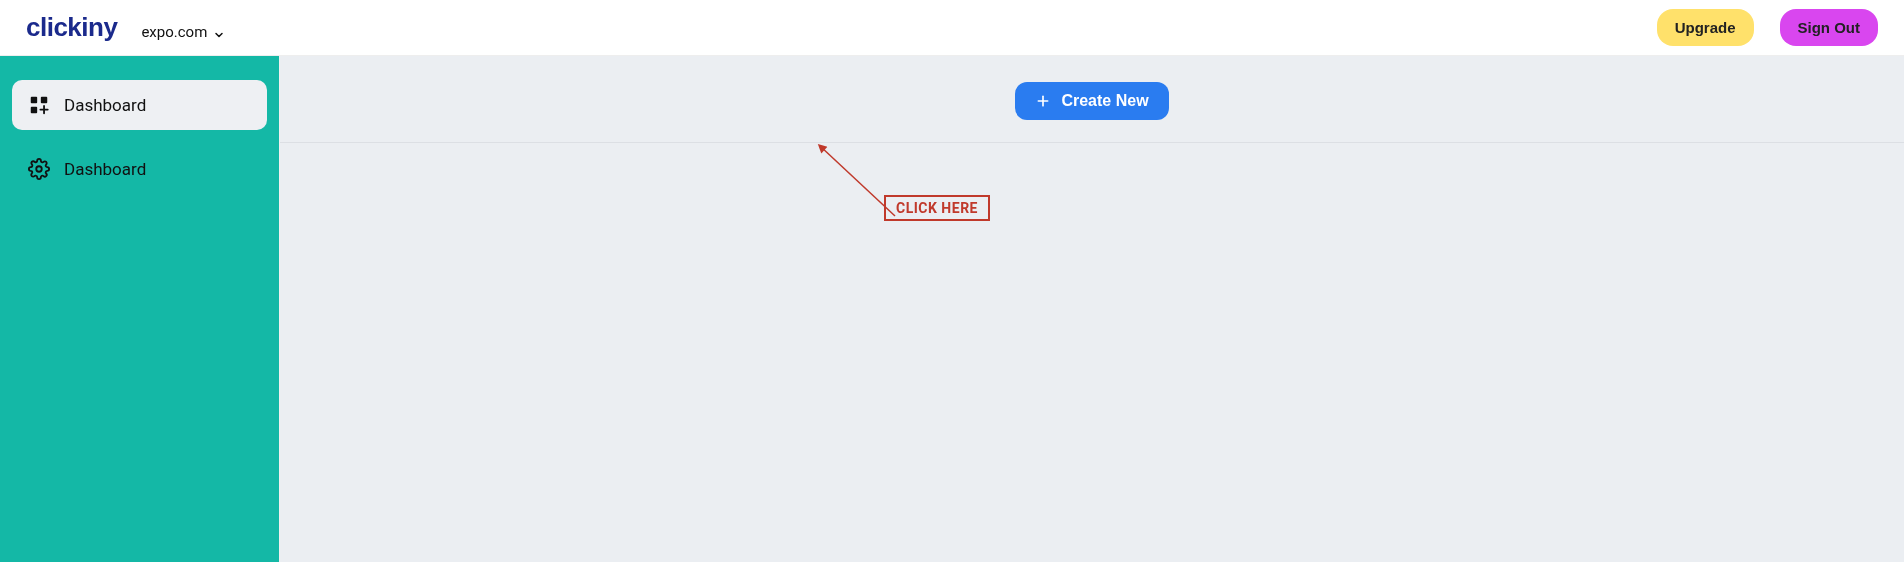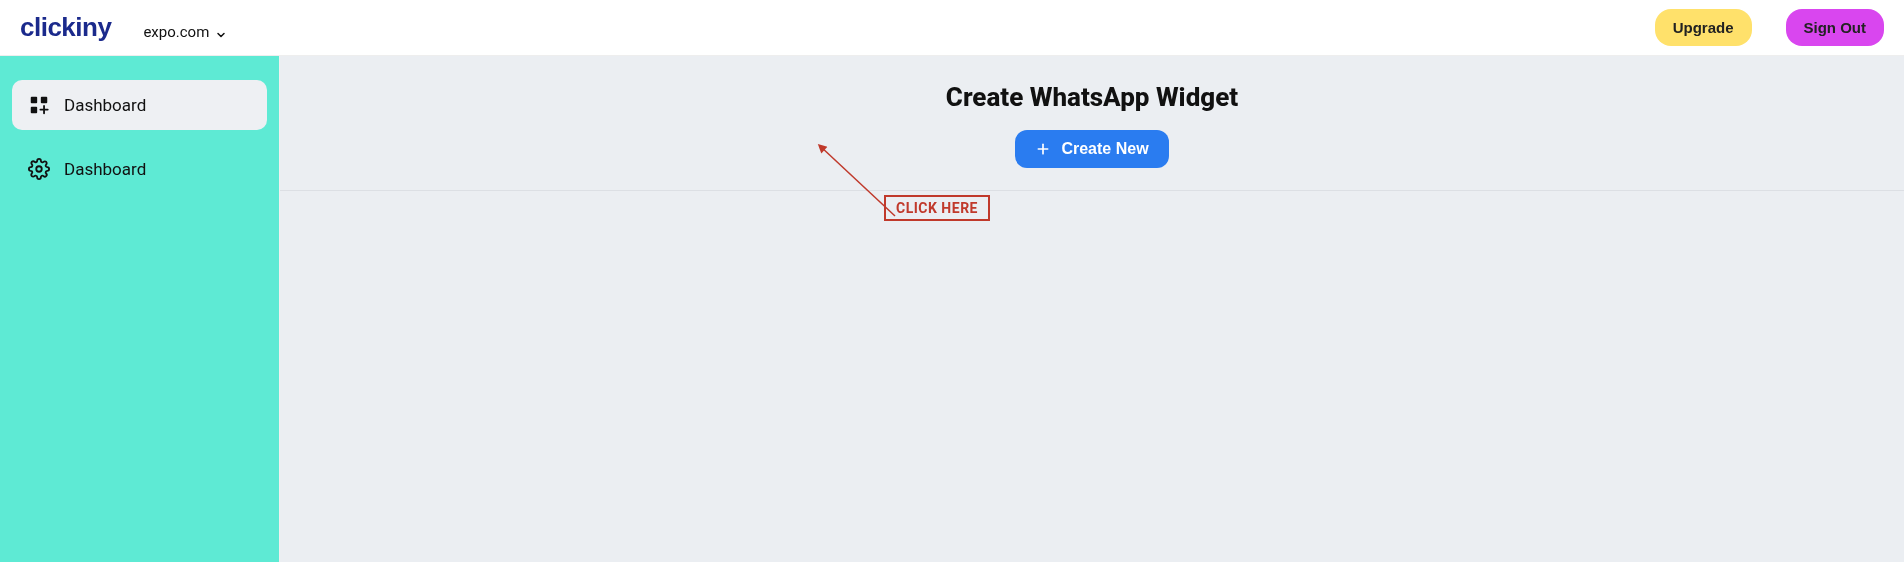--- a/index.html
+++ b/index.html
@@ -2,25 +2,24 @@
 <html><head>
 <meta charset="utf-8">
 <style>
   * { box-sizing: border-box; margin: 0; padding: 0; }
   html, body { width: 100%; height: 100%; font-family: -apple-system, BlinkMacSystemFont, "Segoe UI", Roboto, Arial, sans-serif; background: #fff; }
   body { display: flex; flex-direction: column; min-height: 562px; }
 
   .header {
     display: flex;
     align-items: center;
-    padding: 12px 20px;
+    padding: 12px 26px;
     background: #fff;
     border-bottom: 1px solid #eee;
     height: 56px;
-    gap: 8px;
   }
   .logo {
     font-size: 26px;
     font-weight: 700;
     color: #1b2a8c;
     letter-spacing: -0.5px;
     margin-right: 24px;
     font-family: Arial, sans-serif;
   }
   .domain-selector {
@@ -58,21 +57,21 @@
   }
 
   .body-row {
     display: flex;
     flex: 1;
     min-height: 0;
   }
 
   .sidebar {
     width: 280px;
-    background: #5eead4;
+    background: #14b8a6;
     padding: 24px 12px;
     border-right: 1px solid #f0f0f0;
     text-align: center;
   }
   .sidebar-item {
     display: flex;
     align-items: center;
     gap: 14px;
     padding: 14px 16px;
     border-radius: 10px;
@@ -191,21 +190,20 @@
           <path d="M19.4 15a1.7 1.7 0 0 0 .34 1.87l.06.06a2 2 0 1 1-2.83 2.83l-.06-.06a1.7 1.7 0 0 0-1.87-.34 1.7 1.7 0 0 0-1.03 1.56V21a2 2 0 1 1-4 0v-.09a1.7 1.7 0 0 0-1.11-1.56 1.7 1.7 0 0 0-1.87.34l-.06.06a2 2 0 1 1-2.83-2.83l.06-.06a1.7 1.7 0 0 0 .34-1.87 1.7 1.7 0 0 0-1.56-1.03H3a2 2 0 1 1 0-4h.09a1.7 1.7 0 0 0 1.56-1.11 1.7 1.7 0 0 0-.34-1.87l-.06-.06a2 2 0 1 1 2.83-2.83l.06.06a1.7 1.7 0 0 0 1.87.34H9a1.7 1.7 0 0 0 1.03-1.56V3a2 2 0 1 1 4 0v.09a1.7 1.7 0 0 0 1.03 1.56 1.7 1.7 0 0 0 1.87-.34l.06-.06a2 2 0 1 1 2.83 2.83l-.06.06a1.7 1.7 0 0 0-.34 1.87V9a1.7 1.7 0 0 0 1.56 1.03H21a2 2 0 1 1 0 4h-.09a1.7 1.7 0 0 0-1.56 1.03z"></path>
         </svg>
       </span>
       <span>Dashboard</span>
     </div>
 
   </div>
 
   <div class="main">
     <div class="main-header">
-      <h1 class="page-title">Create WhatsApp Widget</h1>
       <button class="btn-create">
         <span class="plus-icon">
           <svg viewBox="0 0 24 24" width="16" height="16" fill="none" stroke="#fff" stroke-width="2.5" stroke-linecap="round">
               <line x1="12" y1="5" x2="12" y2="19"></line>
               <line x1="5" y1="12" x2="19" y2="12"></line>
             </svg>
         </span>
         <span>Create New</span>
       </button>
     </div>

